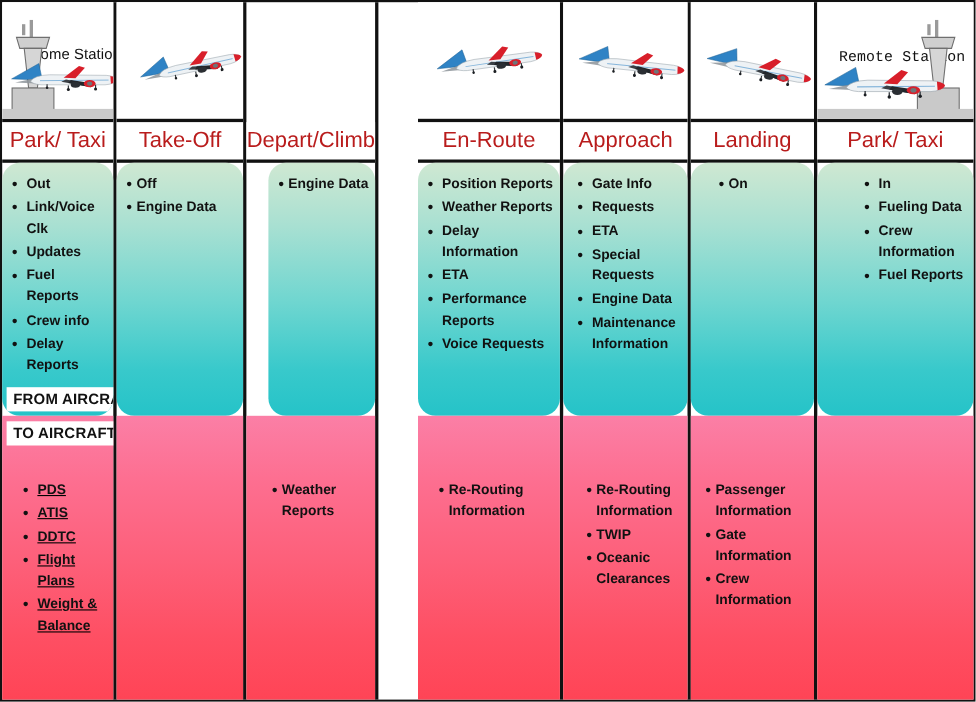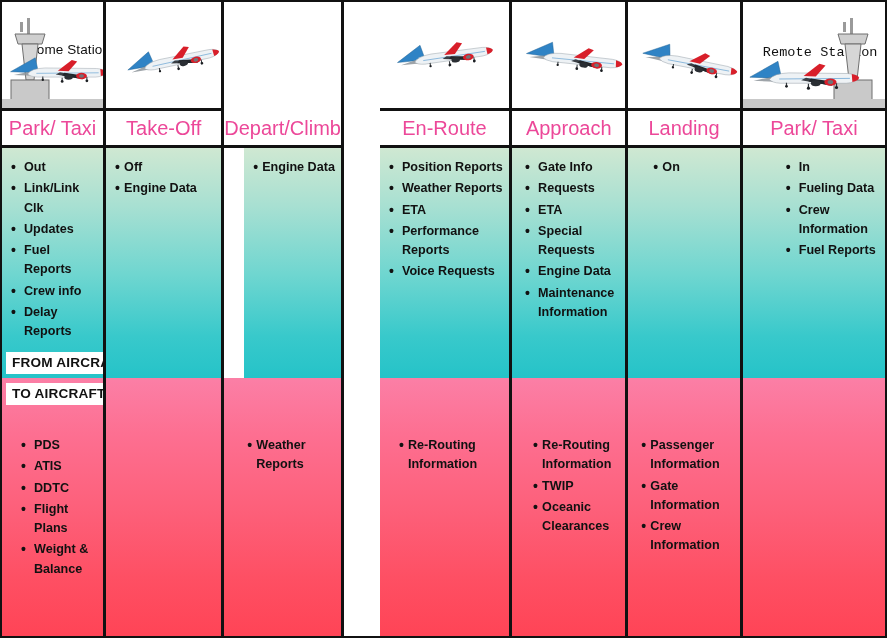--- a/index.html
+++ b/index.html
@@ -20,26 +20,26 @@
                  font-weight:400;letter-spacing:.1px;}
   .hs-label{left:25px;top:40px;}
   .rs-label{left:20px;top:43px;font-family:Liberation Mono, monospace;}
   .plane{position:absolute;}
   .tower{position:absolute;}
 
   
   .phase{height:37px;box-sizing:border-box;background:#fff;
          border-bottom:3px solid #111;display:flex;align-items:center;
          justify-content:center;}
-  .phase span{font-size:20px;color:#ec4899;white-space:nowrap;letter-spacing:0px;}
+  .phase span{font-size:20px;color:#b91c1c;white-space:nowrap;letter-spacing:0px;}
 
   
   .from{position:relative;height:230px;box-sizing:border-box;
         background:linear-gradient(to bottom,#cfe8d2 0%,#a8e0d2 25%,#6fd6d0 55%,#38c9cb 82%,#25c3c8 100%);
-        padding:10px 6px 0 9px;overflow:hidden;}
+        padding:10px 6px 0 9px;overflow:hidden;border-radius:16px;}
 
   
   .to{position:relative;flex:1;box-sizing:border-box;
       background:linear-gradient(to bottom,#fb7fa6 0%,#fd6f91 22%,#fd5f79 52%,#fe4f63 78%,#ff4456 100%);
       padding:58px 6px 0 9px;overflow:hidden;}
 
   ul.items{list-style:none;margin:0;padding:0;}
   ul.items li{position:relative;padding-left:13px;margin-bottom:2px;
               font-size:12.6px;font-weight:bold;color:#111;line-height:1.53;}
   ul.items li:before{content:"\2022";position:absolute;left:0;top:-1px;
@@ -89,30 +89,30 @@
   </g>
 </svg>
 </div>
       </div>
       <div class="phase">
         <span>Park/ Taxi</span>
       </div>
       <div class="from">
         <ul class="items">
           <li>Out</li>
-          <li>Link/Link Clk</li>
+          <li>Link/Voice Clk</li>
           <li>Updates</li>
           <li>Fuel Reports</li>
           <li>Crew info</li>
           <li>Delay Reports</li>
         </ul>
         <div class="flag flag-from">FROM AIRCRAFT</div>
       </div>
       <div class="to">
-        <ul class="items" style="padding-left: 10px;">
+        <ul class="items" style="padding-left: 10px; text-decoration: underline;">
           <li>PDS</li>
           <li>ATIS</li>
           <li>DDTC</li>
           <li>Flight Plans</li>
           <li>Weight &amp; Balance</li>
         </ul>
         <div class="flag flag-to">TO AIRCRAFT</div>
       </div>
     </div>
     <div class="col" style="width: 126px;">
@@ -214,20 +214,21 @@
 </svg>
 </div>
       </div>
       <div class="phase">
         <span>En-Route</span>
       </div>
       <div class="from">
         <ul class="items">
           <li>Position Reports</li>
           <li>Weather Reports</li>
+          <li>Delay Information</li>
           <li>ETA</li>
           <li>Performance Reports</li>
           <li>Voice Requests</li>
         </ul>
       </div>
       <div class="to">
         <ul class="items tight" style="padding-left: 10px;">
           <li>Re-Routing Information</li>
         </ul>
       </div>

